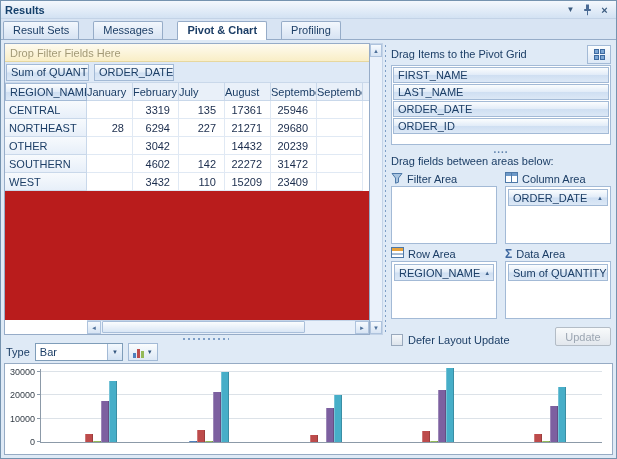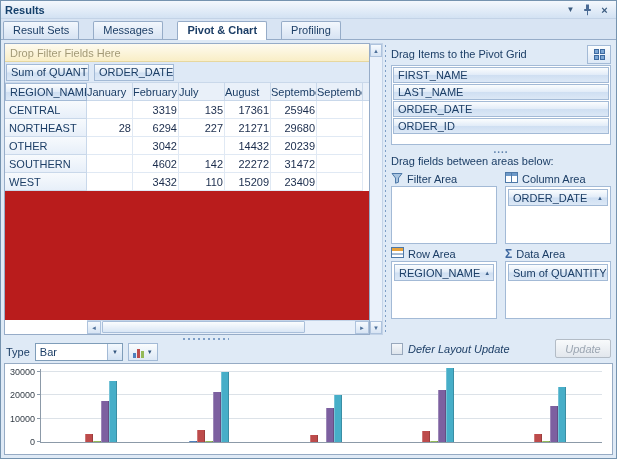--- a/index.html
+++ b/index.html
@@ -45,21 +45,21 @@
              display: flex; align-items: center; color: #1C3E66; background: #E9F0F9;
              overflow: hidden; white-space: nowrap; }
   .gh-filler { flex: 1; min-width: 0; background: #E9F0F9; border-bottom: 1px solid #C9D8EA; }
 
   .grid-body { flex: 1; overflow: hidden; background: #b91c1c; }
   .grid-row { display: flex; height: 18px; overflow: hidden; }
   .gr-region { width: 82px; flex: 0 0 auto; background: linear-gradient(#F7FAFD, #E7EFF9);
                border-right: 1px solid #C9D8EA; border-bottom: 1px solid #C9D8EA;
                display: flex; align-items: center; padding-left: 4px; color: #1C3E66; }
   .gr-cell { width: 46px; flex: 0 0 auto; border-right: 1px solid #E0E9F4; border-bottom: 1px solid #E0E9F4;
-             display: flex; align-items: center; justify-content: flex-end; padding-right: 1px;
+             display: flex; align-items: center; justify-content: flex-end; padding-right: 8px;
              color: #1A2C4C; background: #fff; }
   .gr-filler { flex: 1; min-width: 0; background: #fff; }
 
   .hscroll { height: 14px; display: flex; margin-left: 82px; border-top: 1px solid #C3D3E7;
              background: #E8F0FA; flex: 0 0 auto; }
   .sb-btn { width: 14px; height: 13px; background: linear-gradient(#F6FAFE, #D7E4F4); border: 1px solid #AEC3DD;
             display: flex; align-items: center; justify-content: center; color: #4E709A; font-size: 6px; }
   .sb-track { flex: 1; position: relative; }
   .sb-thumb { position: absolute; left: 1px; top: 0; bottom: 1px; width: 80%;
               background: linear-gradient(#FBFDFE, #D9E6F5); border: 1px solid #A9BFDA; border-radius: 1px; }
@@ -84,21 +84,21 @@
   .dots-row { height: 8px; display: flex; align-items: center; justify-content: center; color: #5E82AC;
               font-size: 10px; font-weight: bold; letter-spacing: 1px; line-height: 5px; flex: 0 0 auto; }
   .instr { height: 16px; display: flex; align-items: center; flex: 0 0 auto; }
 
   .areas { display: grid; grid-template-columns: 1fr 1fr; column-gap: 8px; flex: 0 0 auto; }
   .area-label { display: flex; align-items: center; gap: 4px; height: 15px; margin-top: 2px; }
   .area-box { height: 58px; border: 1px solid #A3BAD6; background: #fff; padding: 2px; overflow: hidden; }
   .area-box .fbtn { width: 100%; display: flex; }
   .sigma { font-weight: bold; color: #3E68A0; font-size: 12px; line-height: 12px; }
 
-  .chooser-bottom { display: flex; align-items: center; margin-top: 20px; flex: 0 0 auto; font-style: italic; }
+  .chooser-bottom { display: flex; align-items: flex-end; margin-top: 8px; flex: 0 0 auto; }
   .checkbox { width: 12px; height: 12px; border: 1px solid #98A8BC; background: linear-gradient(#F4F7FA, #DDE4EC);
               margin-right: 5px; flex: 0 0 auto; }
   .update-btn { margin-left: auto; width: 56px; height: 19px; border: 1px solid #B3BCC6; border-radius: 2px;
                 background: linear-gradient(#F8FAFB, #E2E7ED); color: #9CA6B2;
                 display: flex; align-items: center; justify-content: center; }
 
   
   .hsplitter { height: 7px; position: relative; }
   .hsplitter .dots { position: absolute; left: 182px; top: 3px; width: 46px; height: 2px;
                      background-image: repeating-linear-gradient(to right, #7E9EC6 0 2px, transparent 2px 5px); }

